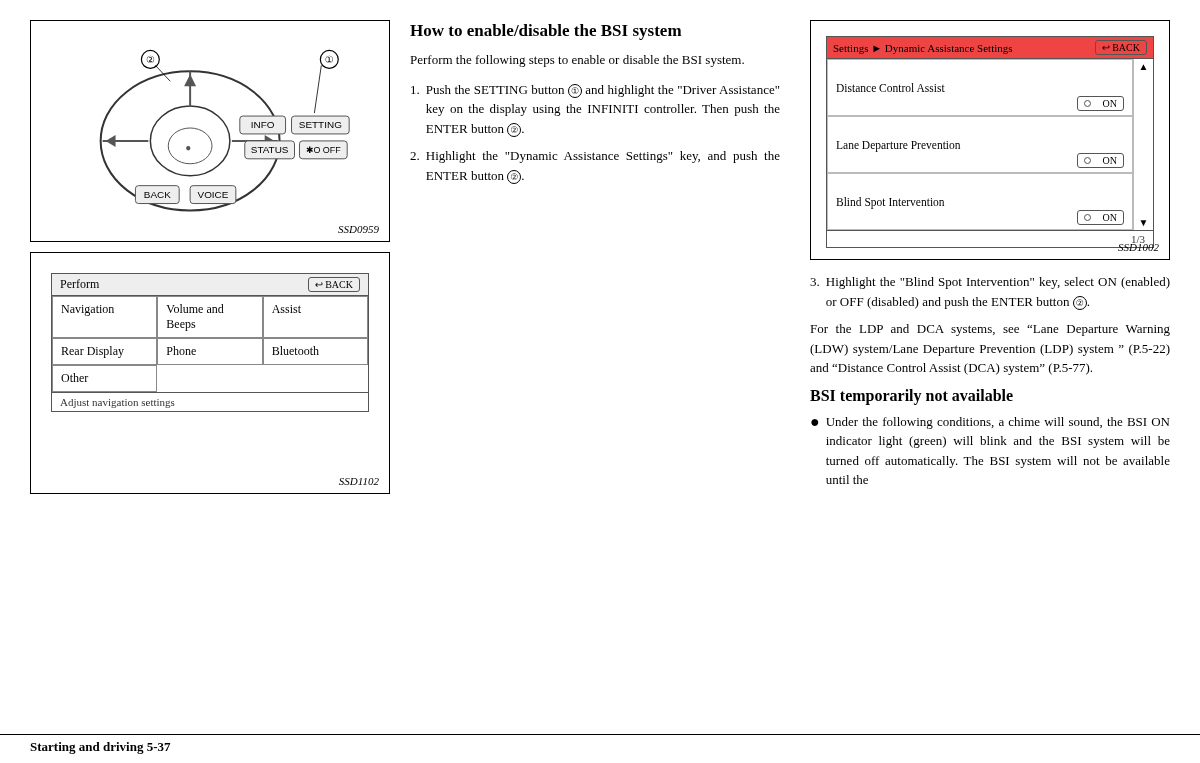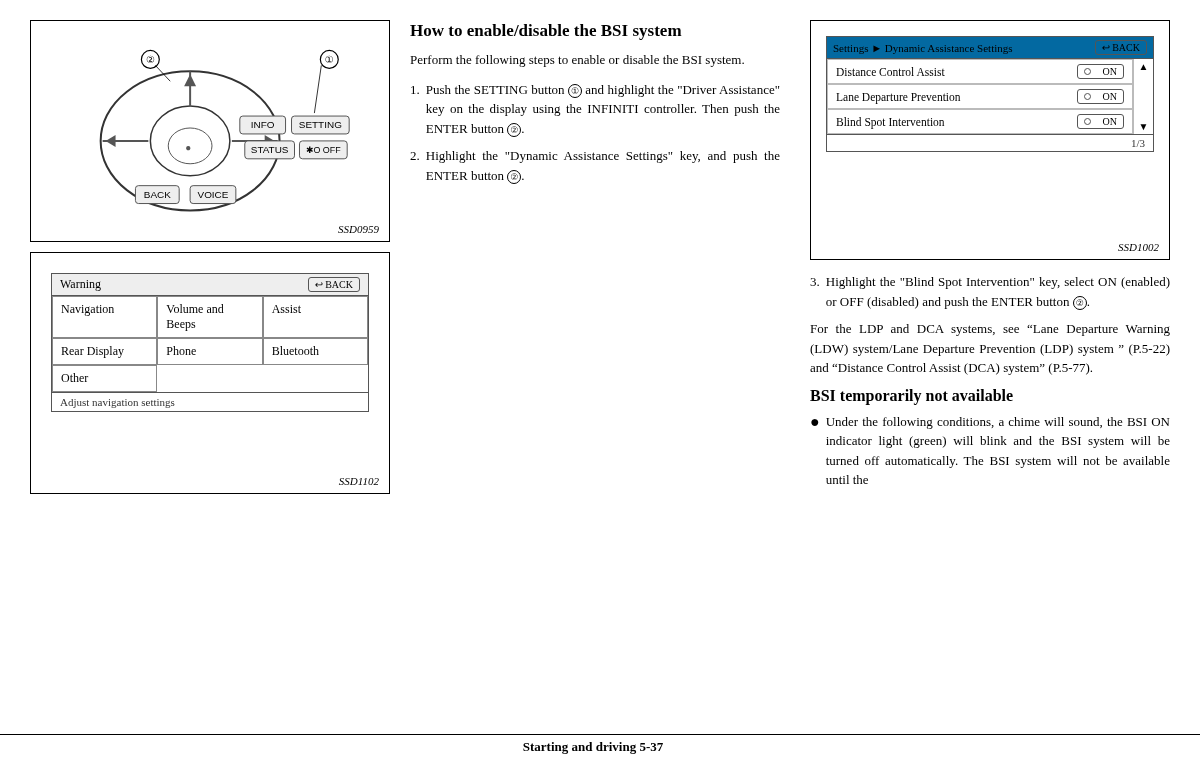--- a/index.html
+++ b/index.html
@@ -188,21 +188,21 @@
       font-style: italic;
     }
 
     .dca-screen {
       border: 1.5px solid #555;
       margin: 5px 5px 25px 5px;
       background: #fff;
     }
 
     .dca-header {
-      background: #0369a1;
+      background: #ef4444;
       border-bottom: 1px solid #555;
       padding: 3px 6px;
       display: flex;
       justify-content: space-between;
       align-items: center;
       font-size: 11px;
     }
 
     .dca-scroll-area {
       display: flex;
@@ -223,20 +223,21 @@
     }
 
     .on-btn {
       border: 1px solid #555;
       border-radius: 3px;
       padding: 1px 6px;
       font-size: 10px;
       display: flex;
       align-items: center;
       gap: 12px;
+      margin-top: 32px;
     }
 
     .on-dot {
       width: 7px;
       height: 7px;
       border: 1px solid #555;
       border-radius: 50%;
       display: inline-block;
     }
 
@@ -290,21 +291,21 @@
 
     .bullet-dot {
       flex-shrink: 0;
       font-size: 16px;
       line-height: 1.2;
     }
 
     
     .page-footer {
       display: flex;
-      justify-content: center;
+      justify-content: flex-start;
       align-items: center;
       padding: 4px 44px 8px 30px;
       border-top: 1px solid #000;
       margin-top: auto;
     }
 
     .footer-text {
       font-size: 13px;
       font-weight: bold;
     }
@@ -367,21 +368,21 @@
           <line x1="282" y1="34" x2="275" y2="82" stroke="#000" stroke-width="0.8"></line>
         </svg>
       </div>
       <span class="diagram-label">SSD0959</span>
     </div>
 
     <div class="diagram-box">
       <div class="settings-diagram">
         <div class="menu-screen">
           <div class="menu-header">
-            <span>Warning</span>
+            <span>Perform</span>
             <span class="back-btn">
               <span>↩</span>
               <span>BACK</span>
             </span>
           </div>
           <div class="menu-grid">
             <div class="menu-item">Navigation</div>
             <div class="menu-item">Volume and Beeps</div>
             <div class="menu-item">Assist</div>
             <div class="menu-item">Rear Display</div>

